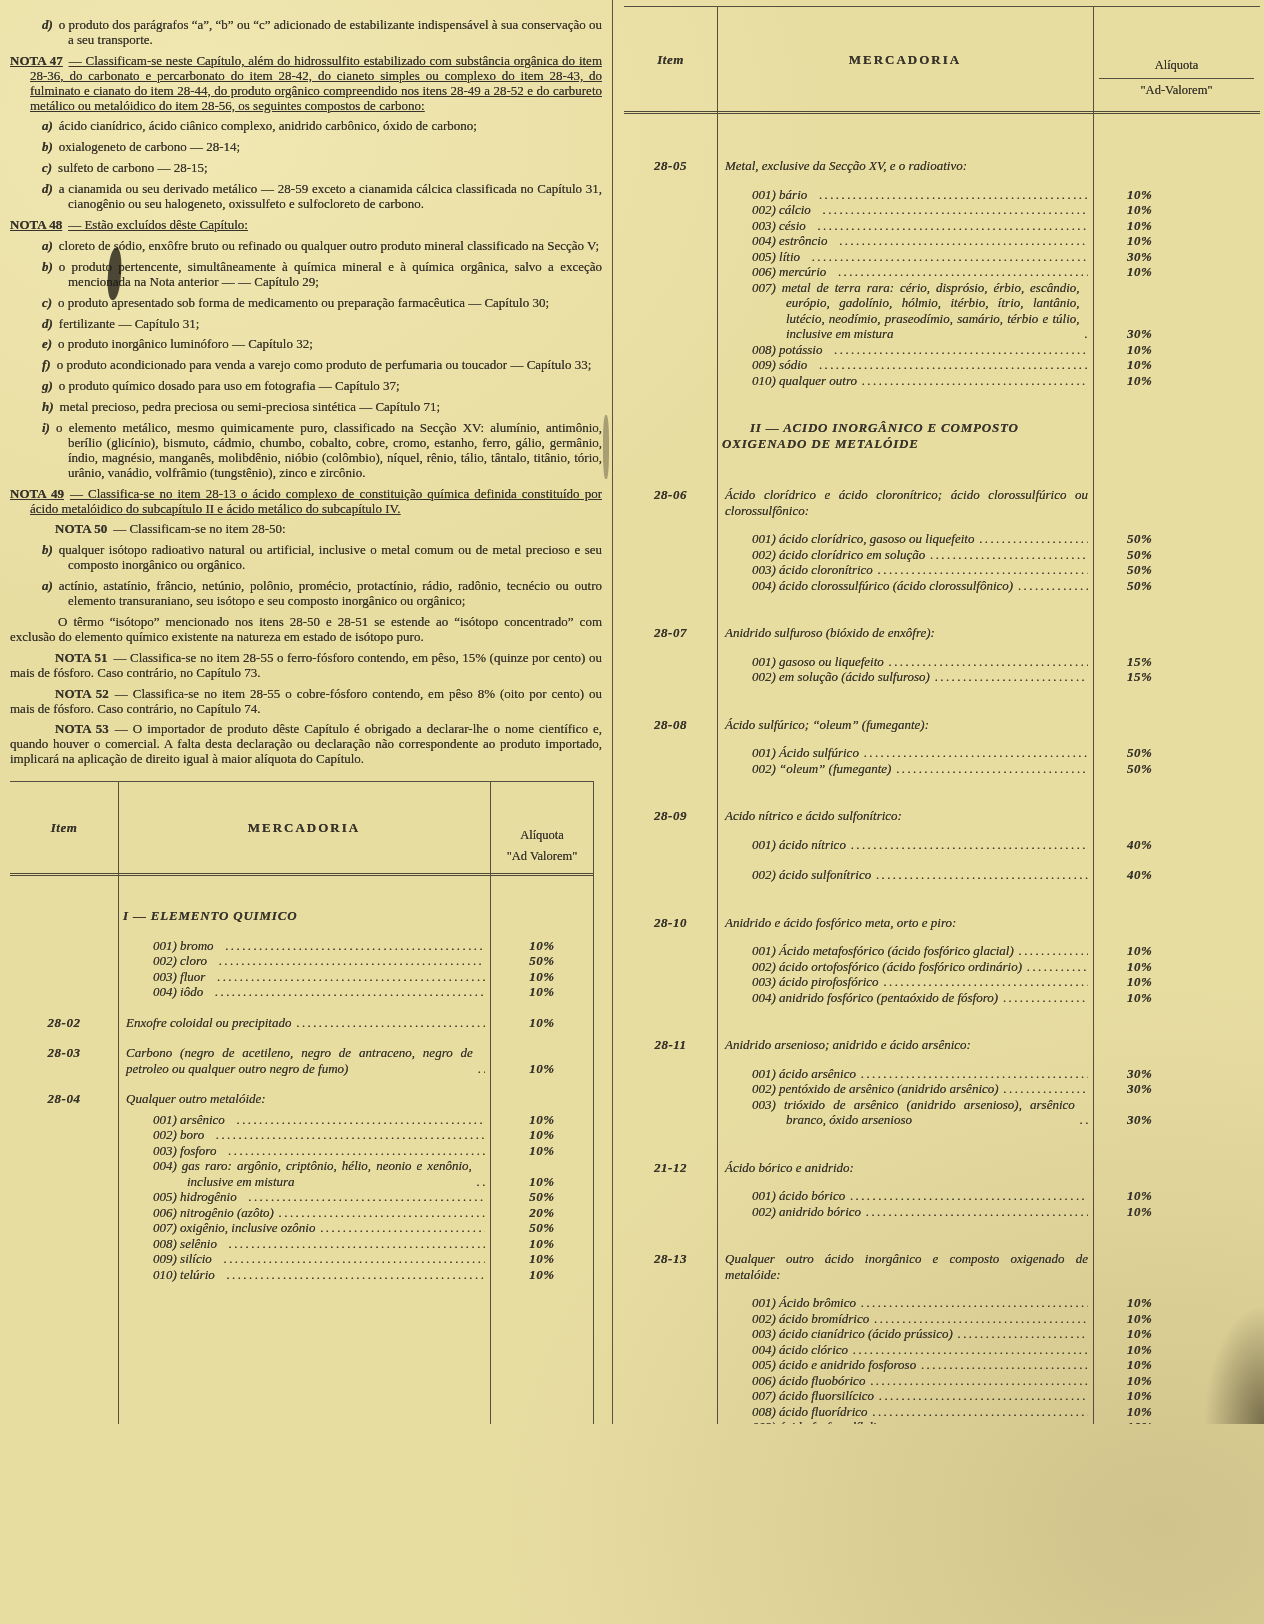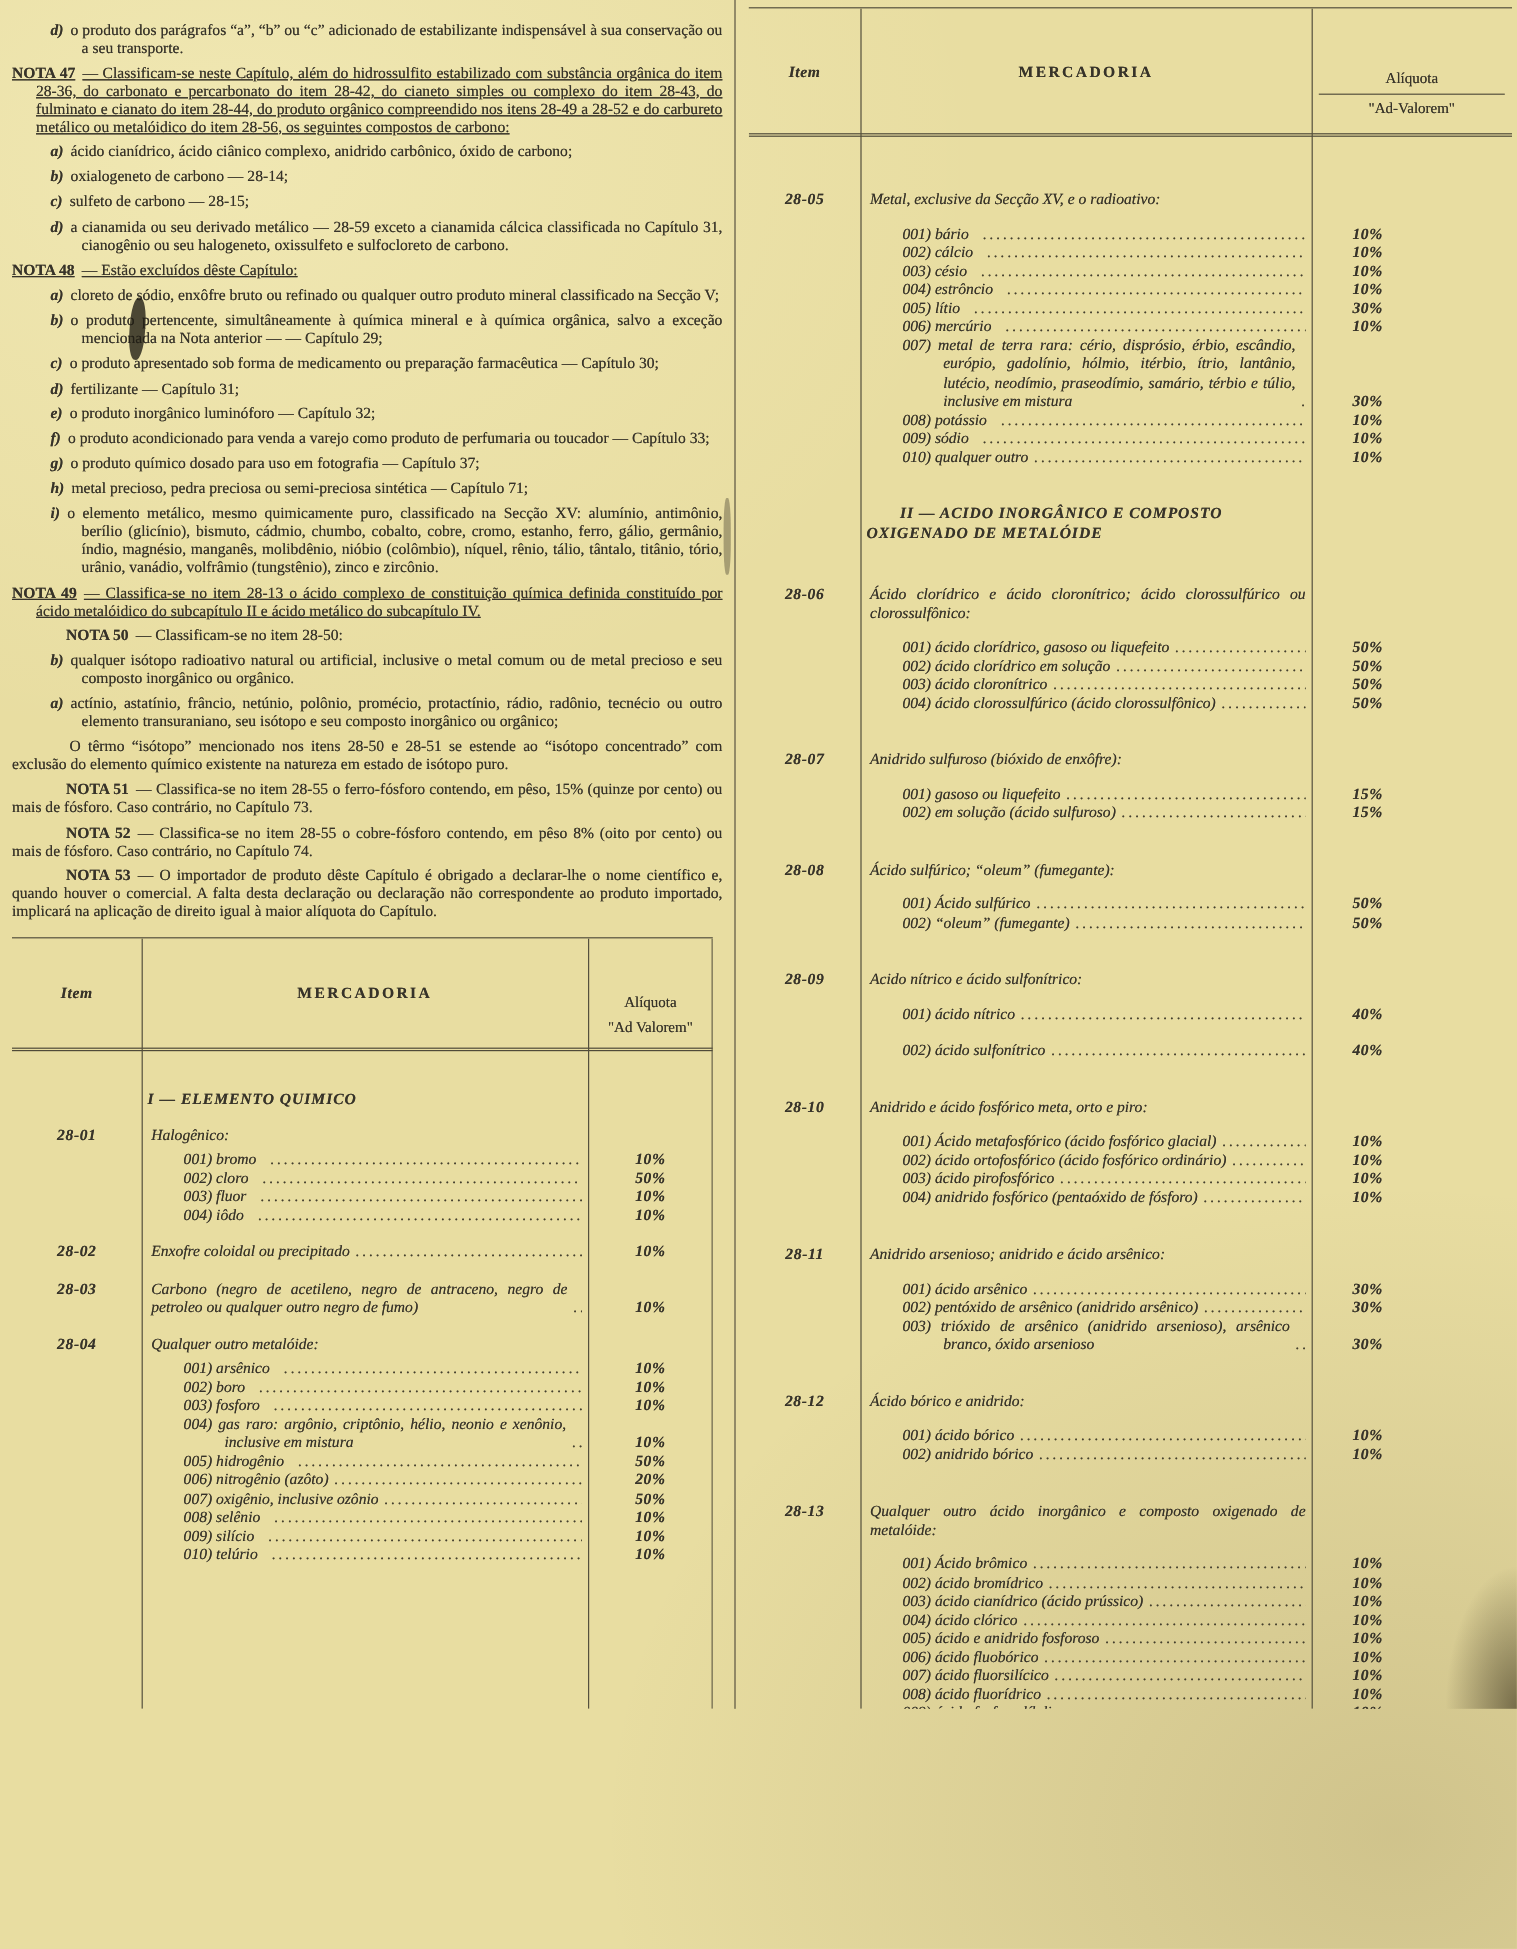--- a/index.html
+++ b/index.html
@@ -128,27 +128,20 @@
           <div class="quoted">"Ad Valorem"</div>
         </div>
       </div>
       <div class="tbody">
           <div class="brow section-row">
             <div class="ccell"></div>
             <div class="dcell section-cell"><span class="section-heading">I — ELEMENTO QUIMICO</span></div>
             <div class="rcell"></div>
           </div>
           <div class="block">
-            <div class="brow brow-title">
-              <div class="ccell">28-01</div>
-              <div class="dcell">
-                <span class="stext ttext">Halogênico:</span>
-              </div>
-              <div class="rcell"></div>
-            </div>
             <div class="brow brow-sub">
               <div class="ccell"></div>
               <div class="dcell">
                 <span class="stext subtext">001) bromo</span>
                 <span class="dots">................................................................................................................................................................</span>
               </div>
               <div class="rcell">10%</div>
             </div>
             <div class="brow brow-sub">
               <div class="ccell"></div>
@@ -580,21 +573,21 @@
               <div class="ccell"></div>
               <div class="dcell">
                 <span class="stext subtext">003) trióxido de arsênico (anidrido arsenioso), arsênico branco, óxido arsenioso</span>
                 <span class="dots">................................................................................................................................................................</span>
               </div>
               <div class="rcell">30%</div>
             </div>
           </div>
           <div class="block">
             <div class="brow brow-title">
-              <div class="ccell">28-12</div>
+              <div class="ccell">21-12</div>
               <div class="dcell">
                 <span class="stext ttext">Ácido bórico e anidrido:</span>
               </div>
               <div class="rcell"></div>
             </div>
             <div class="brow brow-sub">
               <div class="ccell"></div>
               <div class="dcell">
                 <span class="stext subtext">001) ácido bórico</span>
                 <span class="dots">................................................................................................................................................................</span>

